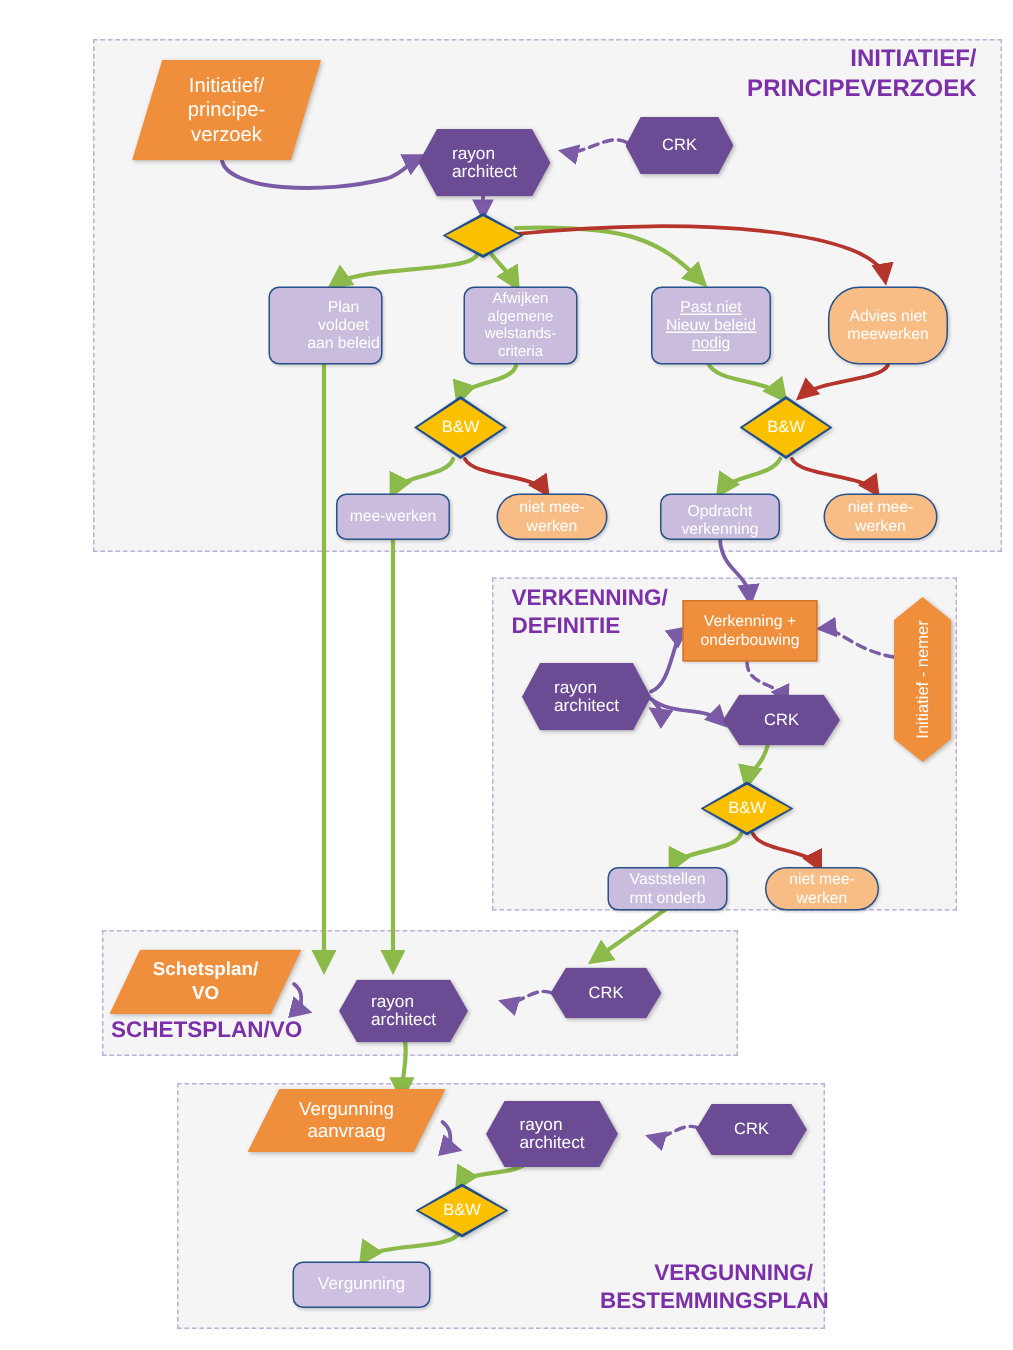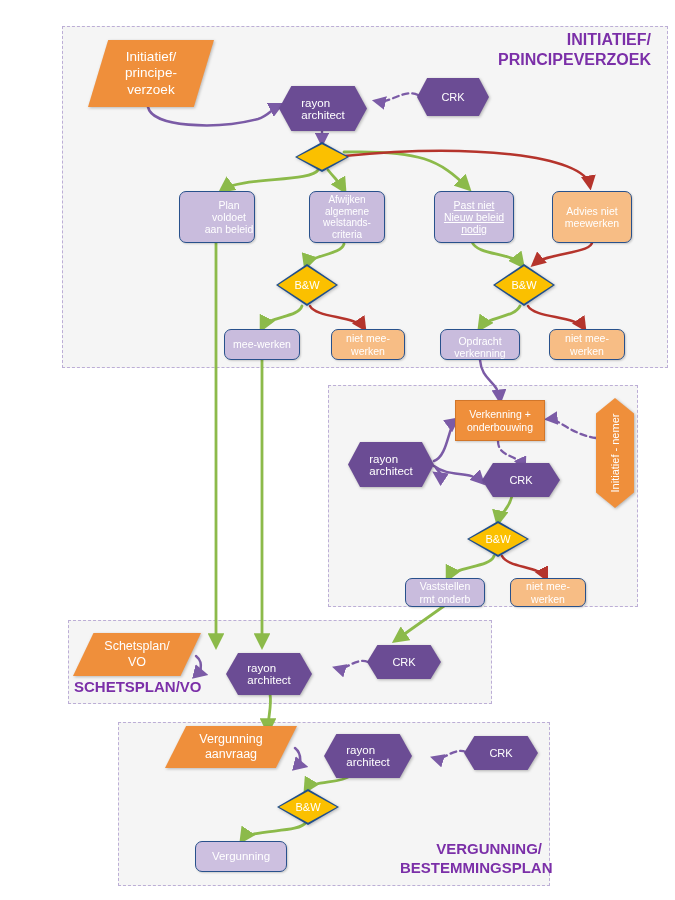--- a/index.html
+++ b/index.html
@@ -19,21 +19,21 @@
 
   
   .node { position:absolute; display:flex; align-items:center;
     justify-content:center; text-align:center; color:#ffffff;
     line-height:1.15; }
 
   
   .rect { border:1.6px solid #28518c; border-radius:7px;
           box-shadow:1px 1px 2px rgba(0,0,0,.18); }
   .rect.lilac  { background:#c9bcdd; }
-  .rect.peach  { background:#f7bd85; }
+  .rect.peach  { background:#f7bd85;border-radius:21px; }
   .rect.lilac2 { background:#cdc0e0; }
 
   
   .hex { background:#6b4c94; color:#fff;
     -webkit-clip-path:polygon(14% 0,86% 0,100% 50%,86% 100%,14% 100%,0 50%);
     clip-path:polygon(14% 0,86% 0,100% 50%,86% 100%,14% 100%,0 50%);
     box-shadow:0 0 0 rgba(0,0,0,0); }
   .hexwrap { position:absolute; filter:drop-shadow(1.5px 1.5px 1.5px rgba(0,0,0,.28)); }
   .hexwrap .hex { position:absolute; inset:0; display:flex;
      align-items:center; justify-content:center; }
@@ -157,20 +157,22 @@
       <path d="M466,752 C454,747 444,761 434,758" stroke="#7b5ba6" stroke-width="2.3" stroke-dasharray="6 4" marker-end="url(#apurL)"></path>
 
       <path d="M350,776 C340,784 312,780 306,790" stroke="#8cba4a" stroke-width="2.8" marker-end="url(#agreen)"></path>
 
       <path d="M306,822 C300,834 250,828 242,840" stroke="#8cba4a" stroke-width="2.8" marker-end="url(#agreen)"></path>
     </g>
   </svg>
 
   <div class="panel-title" style="right:24px; top:30px; font-size:16px; text-align:right;">INITIATIEF/
 PRINCIPEVERZOEK</div>
+  <div class="panel-title" style="left:341px; top:390px; font-size:15px; text-align:left;">VERKENNING/
+DEFINITIE</div>
   <div class="panel-title" style="left:74px; top:678px; font-size:15px; text-align:left;">SCHETSPLAN/VO</div>
   <div class="panel-title" style="left:400px; top:840px; font-size:15px; text-align:right; width:142px;">VERGUNNING/
 BESTEMMINGSPLAN</div>
 
   <div class="paraWrap" style="left:88px; top:40px; width:126px; height:67px;">
     <div class="para" style="font-size:13.5px;">
       <span style="white-space:pre-line;">Initiatief/
 principe-
 verzoek</span>
     </div>
@@ -290,21 +292,21 @@
 rmt onderb</span>
   </div>
 
   <div class="node rect peach" style="left:510px; top:578px; width:76px; height:29px; font-size:10.5px;">
     <span style="white-space:pre-line;">niet mee-
 werken</span>
   </div>
 
   <div class="paraWrap" style="left:73px; top:633px; width:128px; height:43px;">
     <div class="para" style="font-size:12.5px;">
-      <span style="white-space:pre-line;">Schetsplan/
+      <span style="white-space:pre-line;font-weight:bold;">Schetsplan/
 VO</span>
     </div>
   </div>
 
   <div class="hexwrap" style="left:226px; top:653px; width:86px; height:42px;">
     <div class="hex" style="font-size:11.5px;">
       <span style="white-space:pre-line;">rayon
 architect</span>
     </div>
   </div>

